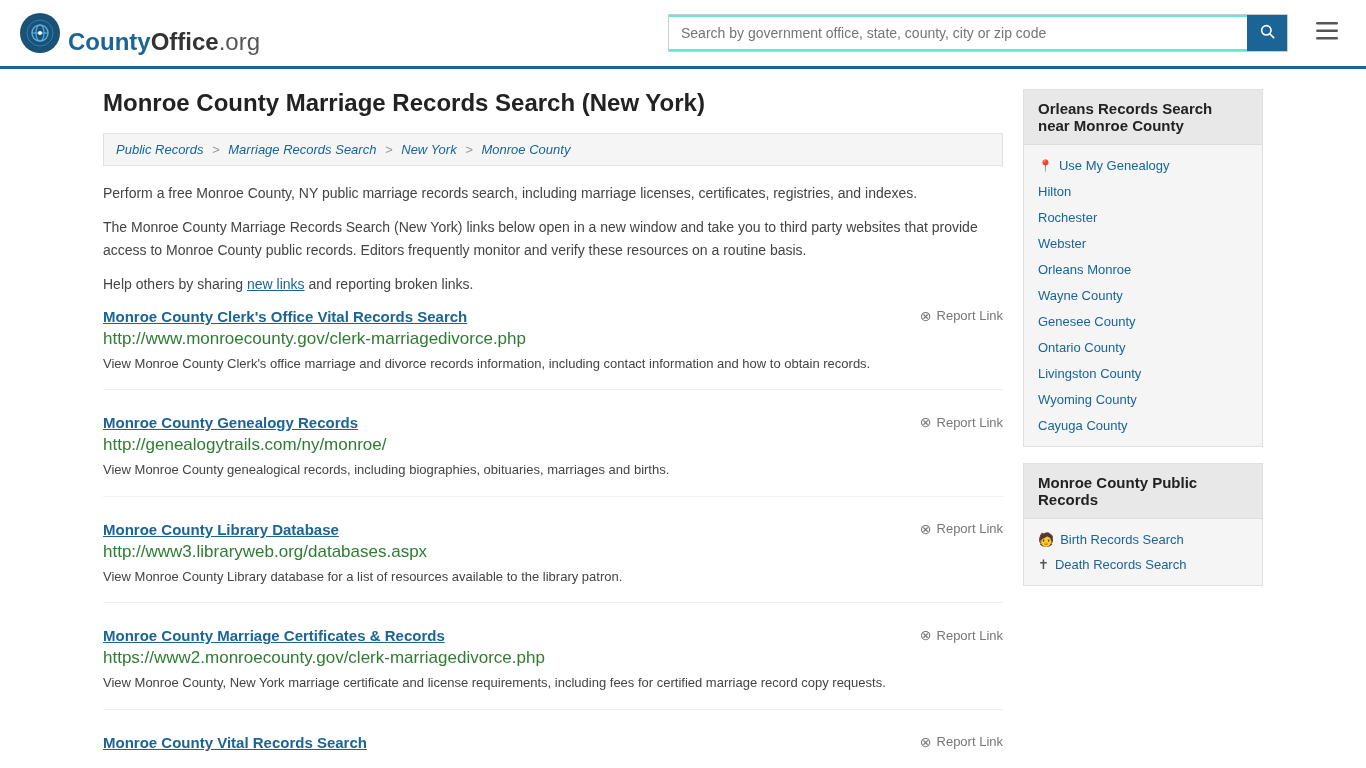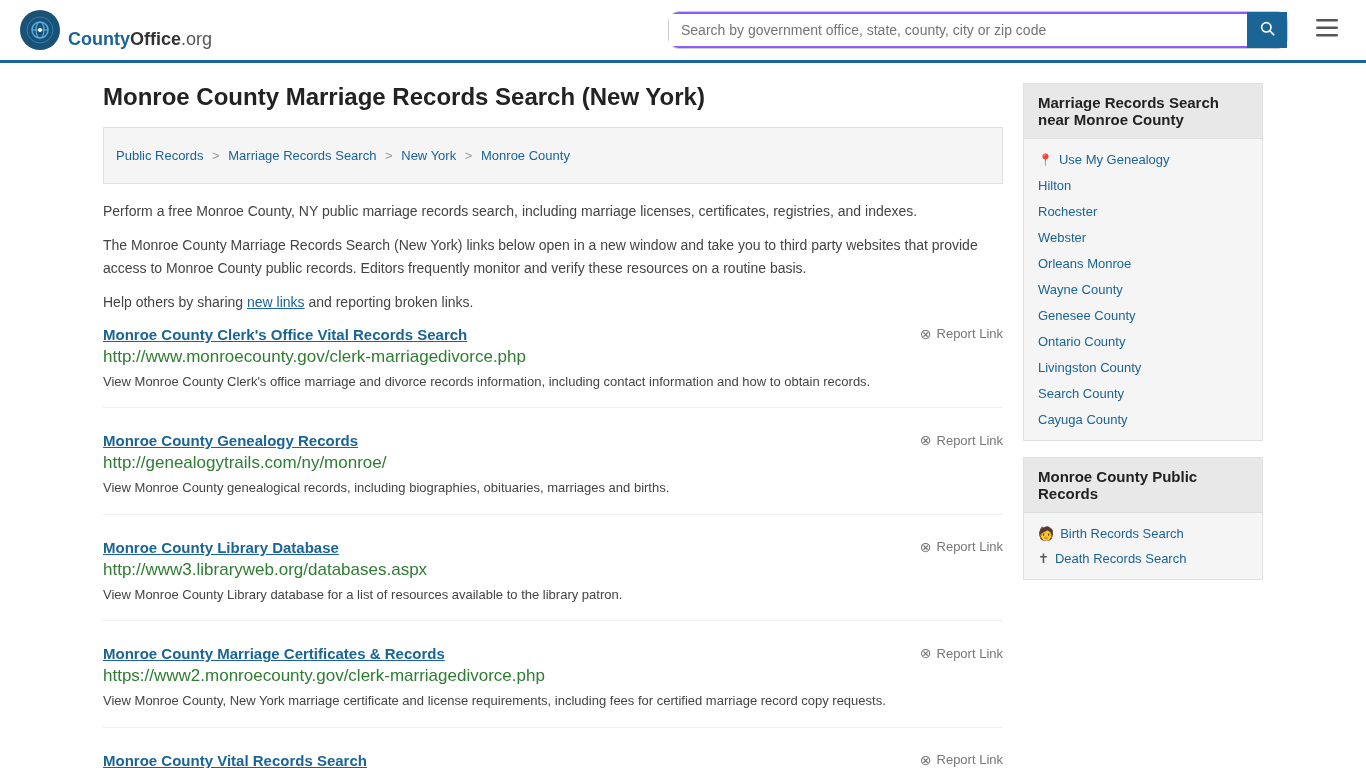--- a/index.html
+++ b/index.html
@@ -26,37 +26,37 @@
       height: 40px;
       border-radius: 50%;
       background: #1a5276;
       display: flex;
       align-items: center;
       justify-content: center;
       color: white;
       font-size: 20px;
     }
     .logo-text {
-      font-size: 18px;
+      font-size: 24px;
       color: #333;
       font-weight: bold;
       margin-top: 18px;
     }
     .logo-text span {
       color: #1a6496;
     }
     .search-area {
       flex: 1;
       max-width: 620px;
       margin-left: auto;
       display: flex;
       align-items: center;
       border: 1px solid #ccc;
-      border-radius: 11px;
-      background: #8b5cf6;
+      border-radius: 1px;
+      background: #5eead4;
     }
     .search-area input {
       flex: 1;
       border: none;
       outline: none;
       padding: 8px 12px;
       font-size: 14px;
       color: #999;
     }
     .search-btn {
@@ -92,24 +92,25 @@
     }
     .page-title {
       font-size: 24px;
       font-weight: bold;
       color: #222;
       margin-bottom: 16px;
     }
     .breadcrumb {
       background: #f5f5f5;
       border: 1px solid #e0e0e0;
-      padding: 20px 12px;
+      padding: 8px 12px;
       margin-bottom: 16px;
       font-size: 13px;
       color: #555;
+      font-style: italic;
     }
     .breadcrumb a {
       color: #1a6496;
       text-decoration: none;
     }
     .breadcrumb span {
       margin: 0 5px;
       color: #999;
     }
     .description {
@@ -338,36 +339,36 @@
       </span>
     </div>
 
   </div>
       </div>
   </div>
 
   <aside class="sidebar">
 
     <div class="sidebar-section">
-      <div class="sidebar-section-title">Marriage Records Search near Monroe County</div>
+      <div class="sidebar-section-title">Orleans Records Search near Monroe County</div>
       <ul class="sidebar-list">
         <li class="location-item">
           <span class="pin-icon">📍</span>
           <a href="#">Use My Genealogy</a>
         </li>
 
       <li><a href="#">Hilton</a></li>
           <li><a href="#">Rochester</a></li>
           <li><a href="#">Webster</a></li>
           <li><a href="#">Orleans Monroe</a></li>
           <li><a href="#">Wayne County</a></li>
           <li><a href="#">Genesee County</a></li>
           <li><a href="#">Ontario County</a></li>
           <li><a href="#">Livingston County</a></li>
-          <li><a href="#">Search County</a></li>
+          <li><a href="#">Wyoming County</a></li>
           <li><a href="#">Cayuga County</a></li>
         </ul>
     </div>
 
     <div class="sidebar-section">
       <div class="sidebar-section-title">Monroe County Public Records</div>
       <ul class="sidebar-list" id="public-records-list">
       <li class="with-icon">
             <span class="icon-small">🧑</span>
             <a href="#">Birth Records Search</a>

